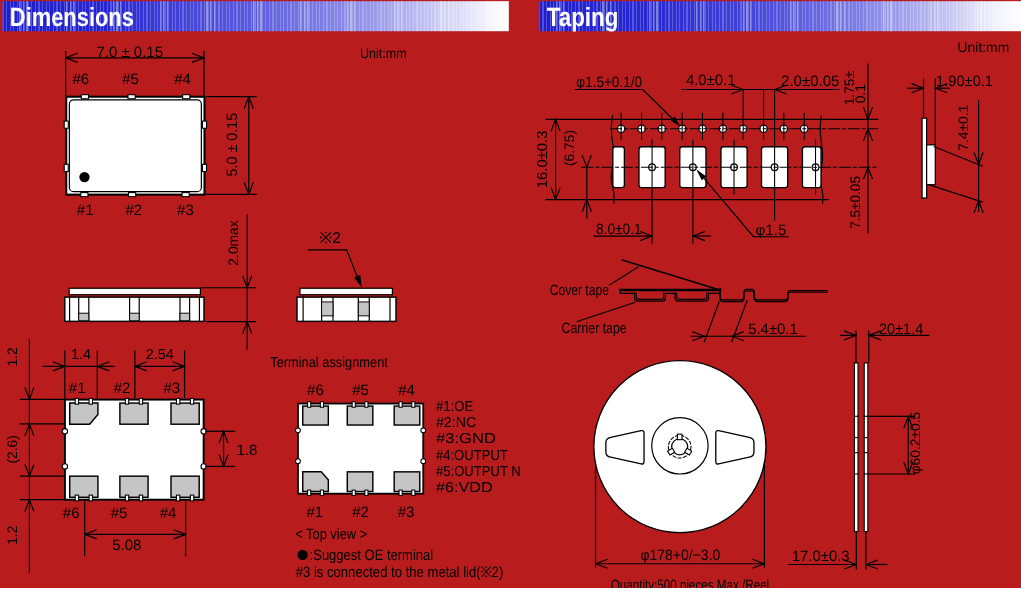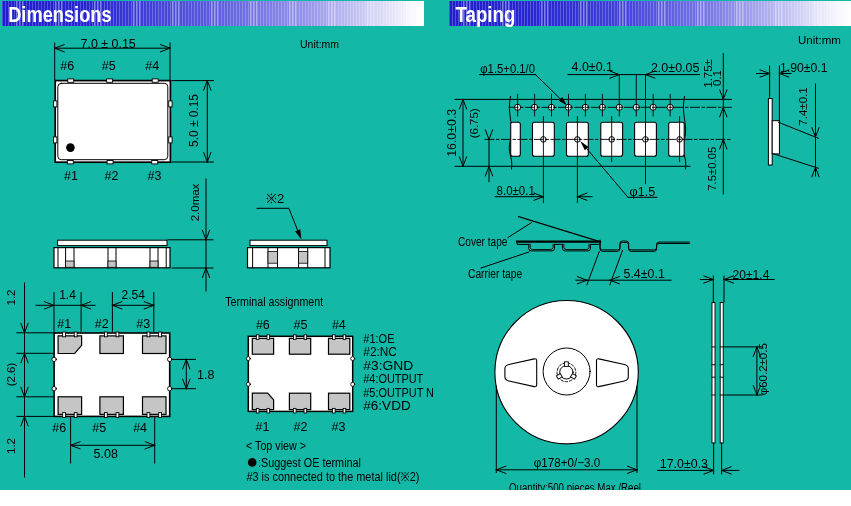--- a/index.html
+++ b/index.html
@@ -1,16 +1,16 @@
 <!DOCTYPE html>
 <html><head>
 <meta charset="utf-8">
 <style>
 html,body{margin:0;padding:0;background:#fff;}
-#page{position:relative;width:851px;height:490px;background:#14b8a6;overflow:hidden;font-family:"Liberation Sans",sans-serif;}
+#page{position:relative;width:851px;height:490px;background:#b91c1c;overflow:hidden;font-family:"Liberation Sans",sans-serif;}
 .hdr{position:absolute;top:1px;height:25px;color:#fff;font-weight:bold;font-size:17.5px;line-height:23px;padding-left:7px;box-sizing:border-box;}
 .hdr{background-image:
  repeating-linear-gradient(90deg, rgba(255,255,255,.22) 0 1px, rgba(255,255,255,0) 1px 3px),
  repeating-linear-gradient(90deg, rgba(255,255,255,0) 0 14px, rgba(255,255,255,.4) 14px 15px, rgba(255,255,255,0) 15px 17px, rgba(255,255,255,.4) 17px 18px, rgba(255,255,255,0) 18px 20px, rgba(255,255,255,.4) 20px 21px, rgba(255,255,255,0) 21px 39px),
  var(--grad);}
 #h1{left:2px;width:422px;--grad:linear-gradient(90deg,#1e1ecd 0%,#2626d1 20%,#5c5cde 50%,#9494ea 72%,#cfcff5 87%,#ffffff 99%);}
 #h2{left:449px;width:402px;--grad:linear-gradient(90deg,#1e1ecd 0%,#2a2ad2 25%,#4646da 45%,#7a7ae6 65%,#b9b9f0 82%,#f2f2fd 95%,#fff 100%);}
 svg text{font-family:"Liberation Sans",sans-serif;fill:#000;}
 </style>
 </head>

